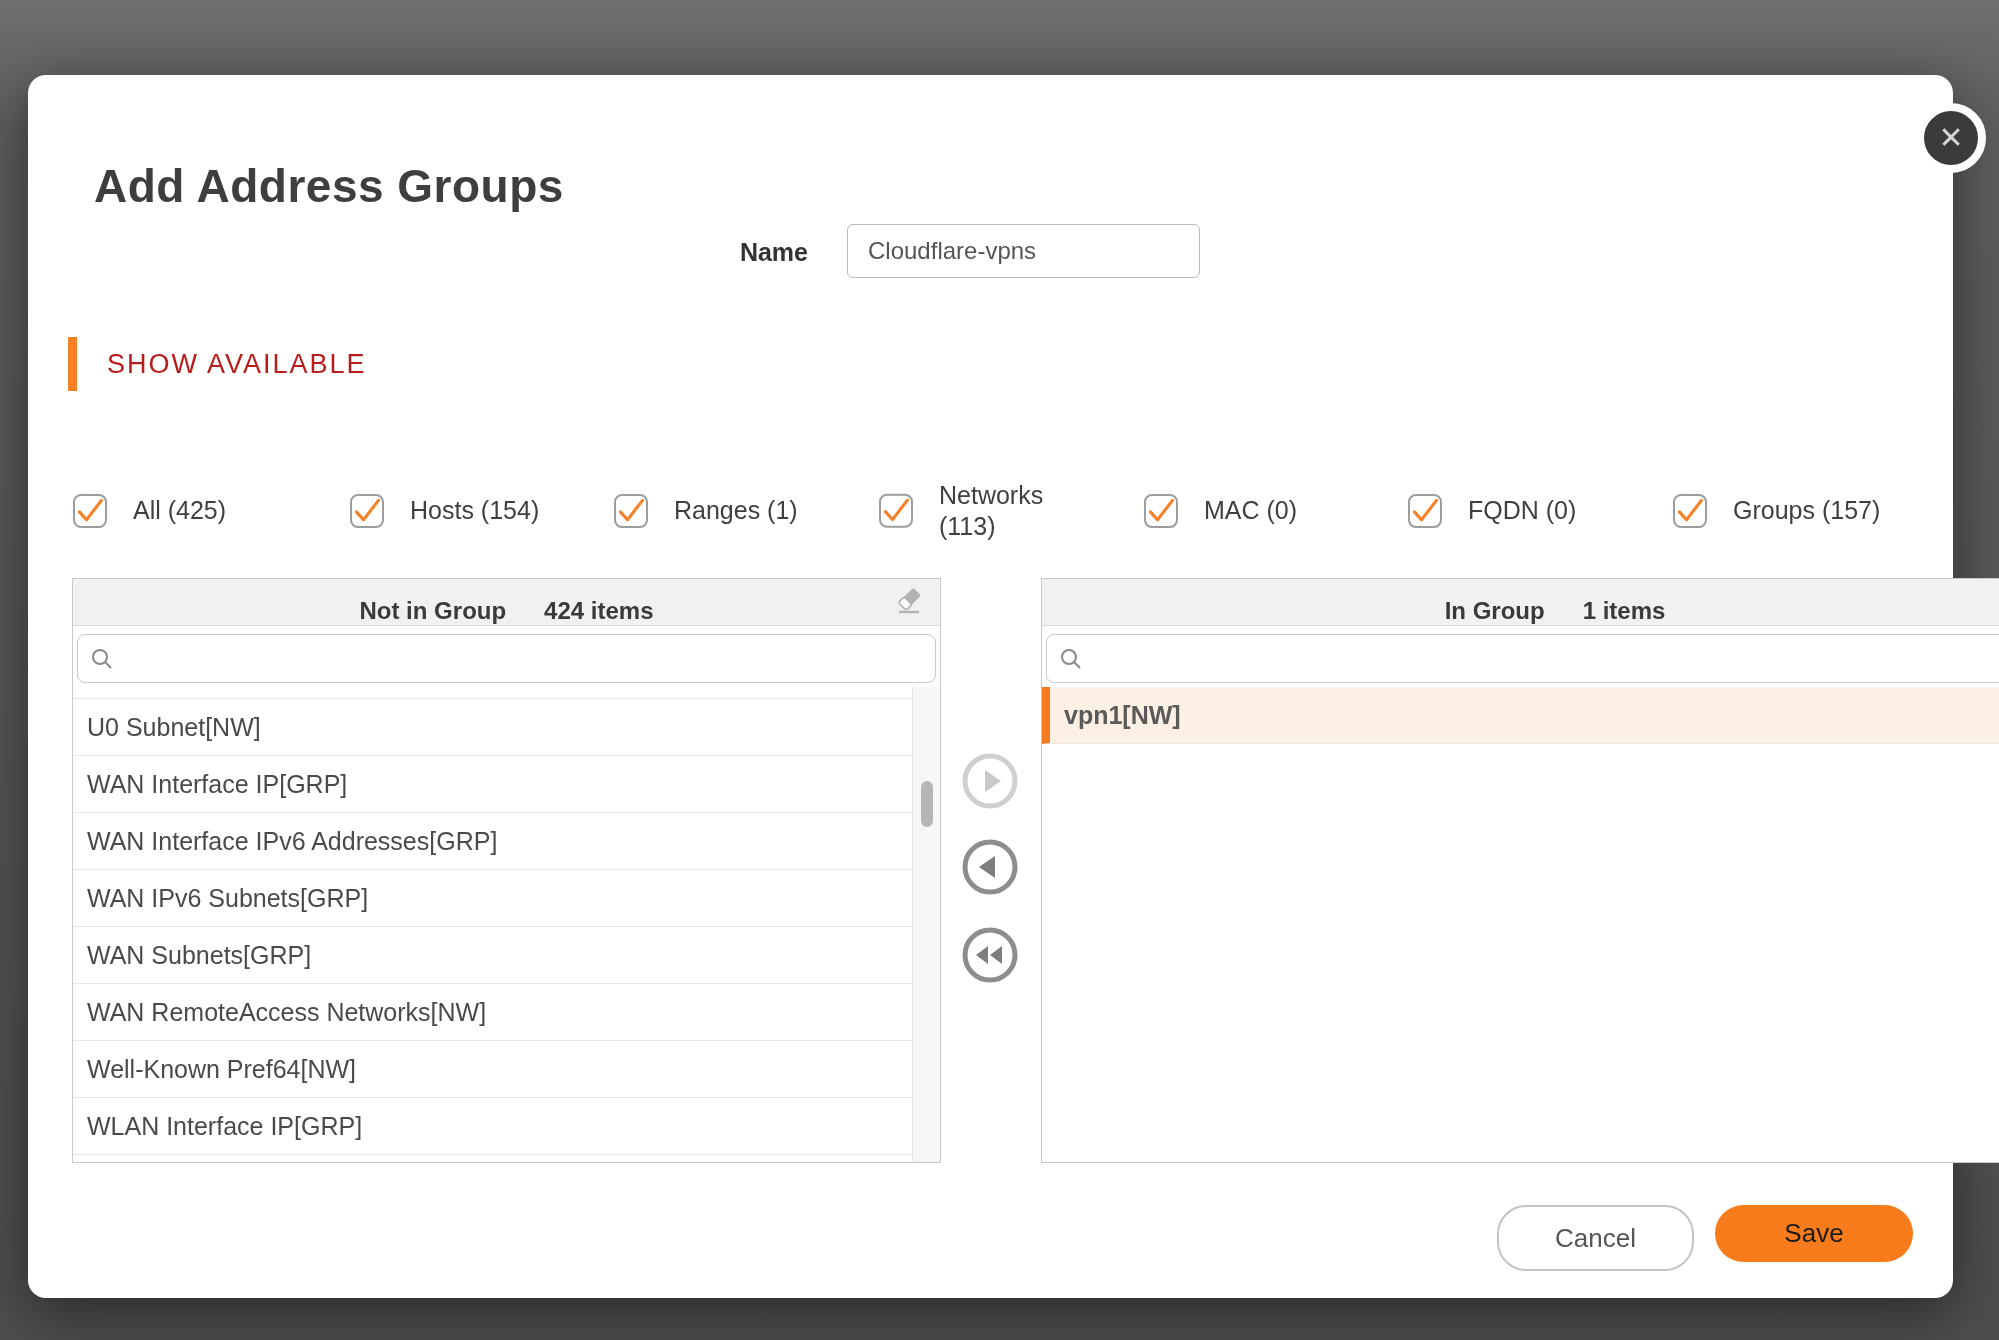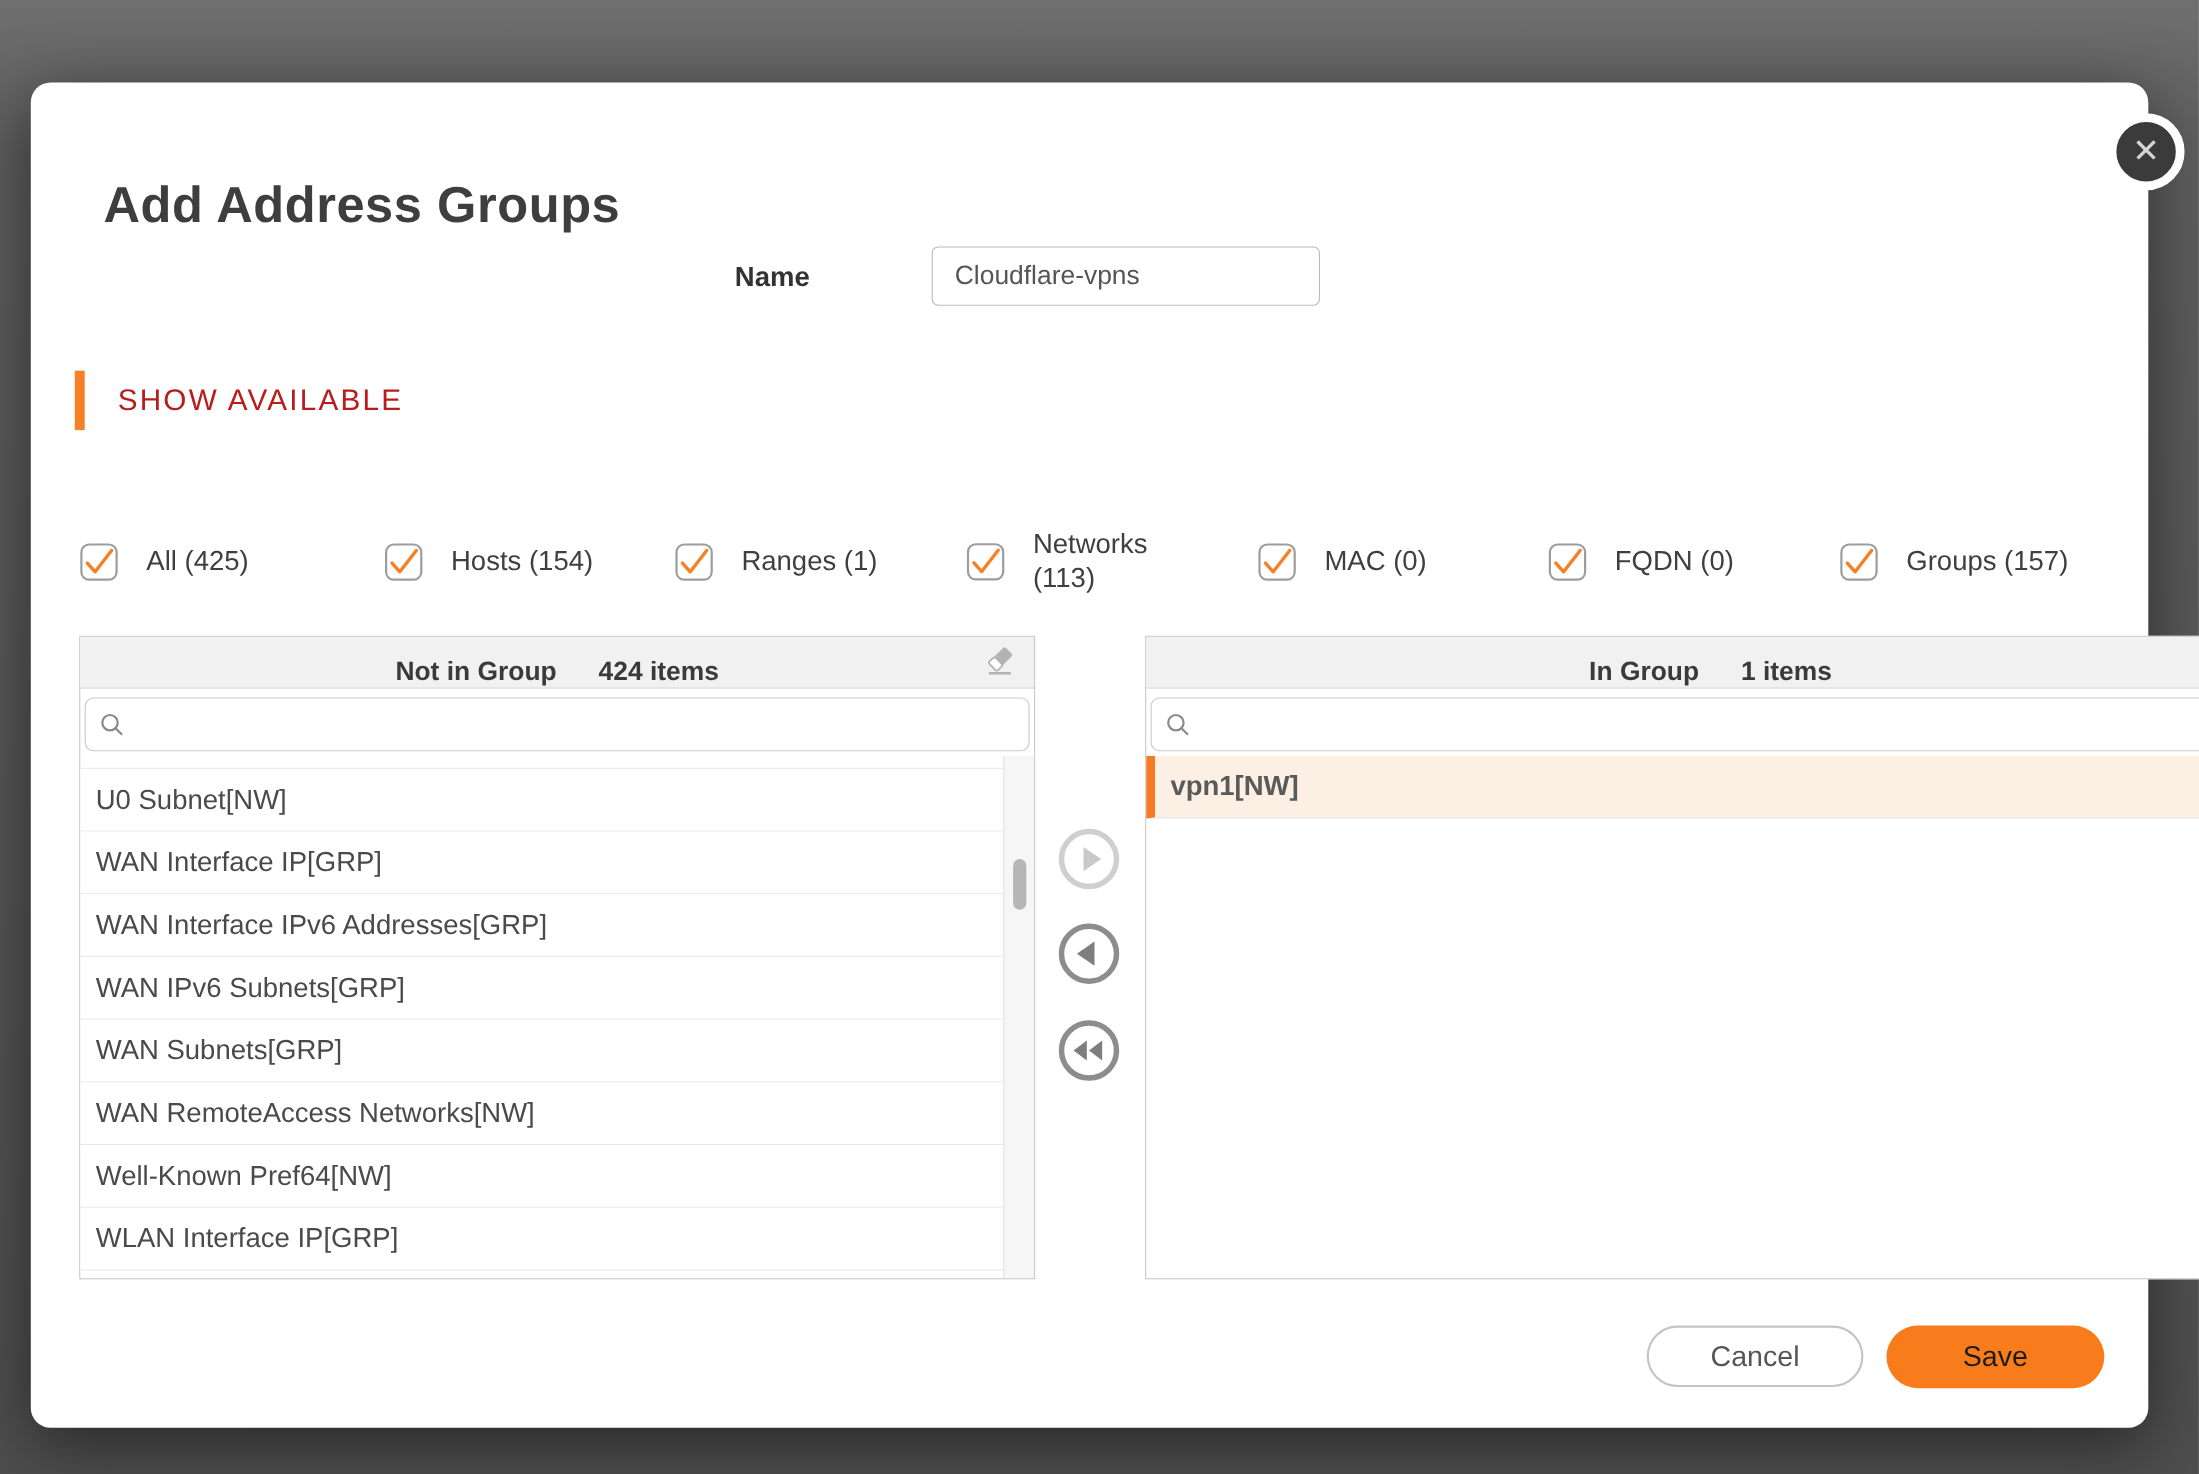--- a/index.html
+++ b/index.html
@@ -20,21 +20,21 @@
   }
   .close-btn {
     position:absolute; left:1888px; top:28px; width:70px; height:70px;
     border-radius:50%; background:#3b3b3b; border:8px solid #ffffff;
     color:#d5d5d5; font-size:30px; line-height:1; cursor:pointer;
     display:flex; align-items:center; justify-content:center;
   }
   
   .name-label {
     position:absolute; left:640px; top:163px; width:140px;
-    text-align:left; font-size:25px; font-weight:bold; color:#333333;
+    text-align:right; font-size:25px; font-weight:bold; color:#333333;
   }
   .name-input {
     position:absolute; left:819px; top:149px; width:353px; height:54px;
     border:1px solid #b9b9b9; border-radius:6px; padding:0 20px;
     font-size:24px; color:#555555; font-family:"Liberation Sans", sans-serif;
     outline:none; background:#fff;
   }
   
   .section-head { position:absolute; left:40px; top:262px; display:flex; align-items:center; gap:30px; }
   .section-head .bar { width:9px; height:54px; background:#f58025; }
@@ -93,21 +93,21 @@
     top:94px; width:12px; height:46px; border-radius:6px; background:#b6b6b6; cursor:grab;
   }
   
   .transfer button {
     position:absolute; left:933px; width:58px; height:58px; border-radius:50%;
     background:#fff; border:none; padding:0; cursor:pointer;
   }
   .t-right { top:677px; } .t-left { top:763px; } .t-left-all { top:851px; }
   
   .btn-cancel {
-    position:absolute; left:1469px; top:1130px; width:197px; height:56px;
+    position:absolute; left:1469px; top:1130px; width:197px; height:66px;
     border:2px solid #c4c4c4; border-radius:29px; background:#fff;
     font-size:26px; color:#555; font-family:"Liberation Sans", sans-serif; cursor:pointer;
   }
   .btn-save {
     position:absolute; left:1687px; top:1130px; width:198px; height:57px;
     border:none; border-radius:29px; background:#f87c1b;
     font-size:26px; color:#1c1c1c; font-weight:500; font-family:"Liberation Sans", sans-serif; cursor:pointer;
   }
 </style>
 </head>

